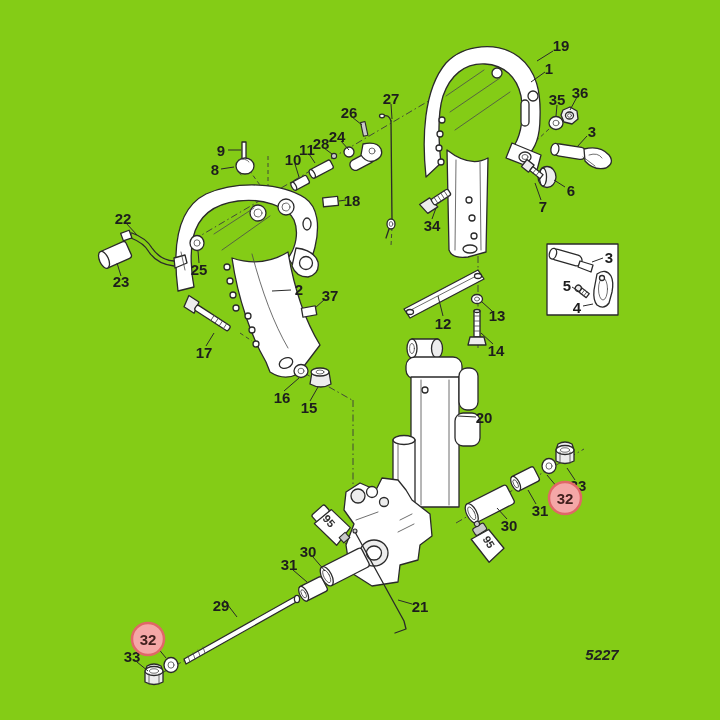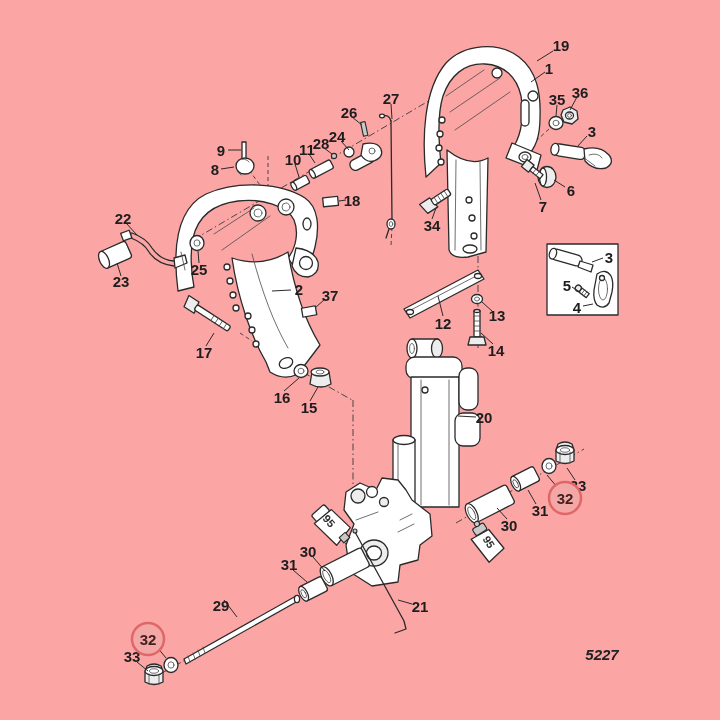--- a/index.html
+++ b/index.html
@@ -1,16 +1,16 @@
 <!DOCTYPE html>
 <html><head>
 <meta charset="utf-8">
 <style>
   html,body{margin:0;padding:0;background:#ffffff;}
-  .stage{width:720px;height:720px;position:relative;background:#fca5a5;overflow:hidden;}
+  .stage{width:720px;height:720px;position:relative;background:#84cc16;overflow:hidden;}
   svg{display:block;}
   .callout{font:bold 15px "Liberation Sans",sans-serif;fill:#1d1d1d;text-anchor:middle;dominant-baseline:central;}
   .hltext{font:bold 15px "Liberation Sans",sans-serif;fill:#41201e;text-anchor:middle;dominant-baseline:central;}
   .tube-label{font:bold 11px "Liberation Sans",sans-serif;fill:#2f2f2f;text-anchor:middle;dominant-baseline:central;}
   .code{font:italic bold 15px "Liberation Sans",sans-serif;fill:#222;text-anchor:middle;dominant-baseline:central;}
   .leader{stroke:#2a2a2a;stroke-width:1;}
   .ln{fill:none;stroke:#2a2a2a;stroke-width:1.3;stroke-linecap:round;stroke-linejoin:round;}
   .lt{fill:none;stroke:#4a4a4a;stroke-width:0.8;stroke-linecap:round;}
   .fw{fill:#ffffff;stroke:#2a2a2a;stroke-width:1.3;stroke-linejoin:round;}
   .fg{fill:#ededed;stroke:#2a2a2a;stroke-width:1.3;stroke-linejoin:round;}

